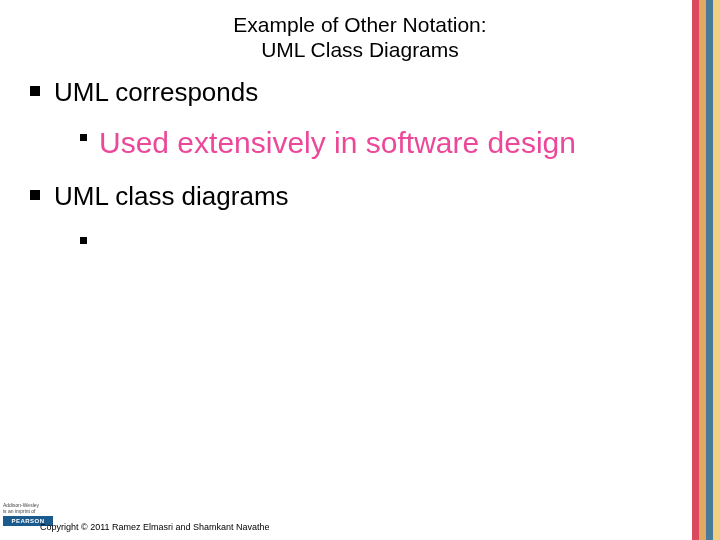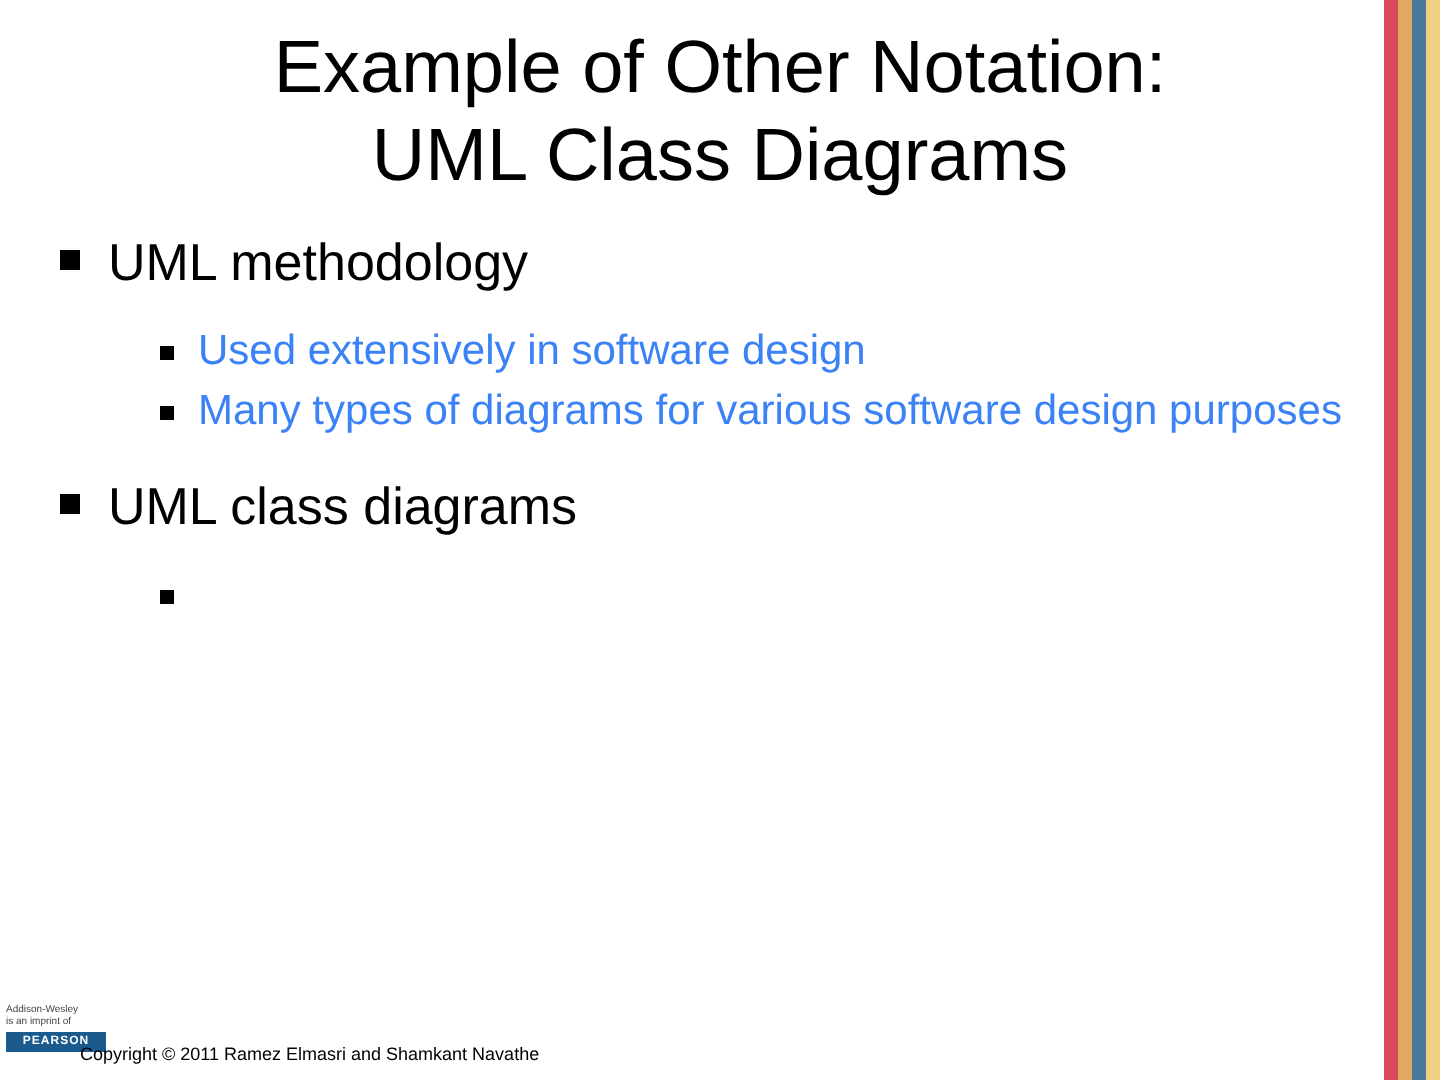--- a/index.html
+++ b/index.html
@@ -42,21 +42,21 @@
   }
   .aw-text {
     font-size: 5px;
     color: #444;
     line-height: 1.1;
     margin-bottom: 2px;
   }
 
   .slide-title {
     text-align: center;
-    font-size: 37px;
+    font-size: 21px;
     font-weight: normal;
     color: #000;
     padding-top: 12px;
     line-height: 1.2;
   }
 
   .content {
     padding-left: 30px;
     padding-right: 40px;
     padding-top: 14px;
@@ -93,22 +93,22 @@
   }
   .bullet-l2 .blt {
     width: 7px;
     height: 7px;
     background: #000;
     margin-top: 10px;
     margin-right: 12px;
     flex-shrink: 0;
   }
   .bullet-l2 .txt {
-    font-size: 21px;
-    color: #3b82f6;
+    font-size: 30px;
+    color: #ec4899;
     line-height: 1.25;
     text-align: center;
   }
 
   .copyright {
     position: absolute;
     left: 40px;
     bottom: 8px;
     font-size: 9px;
     color: #000;
@@ -126,30 +126,26 @@
 
 <div class="slide-title">
   <span>Example of Other Notation:</span><br>
   <span>UML Class Diagrams</span>
 </div>
 
 <div class="content">
 
   <div class="bullet-l1">
     <div class="blt"></div>
-    <div class="txt">UML methodology</div>
+    <div class="txt">UML corresponds</div>
   </div>
   <div class="bullet-l2-group">
     <div class="bullet-l2">
       <div class="blt"></div>
       <div class="txt">Used extensively in software design</div>
-    </div>
-    <div class="bullet-l2">
-      <div class="blt"></div>
-      <div class="txt">Many types of diagrams for various software design purposes</div>
     </div>
   </div>
 
   <div class="bullet-l1">
     <div class="blt"></div>
     <div class="txt">UML class diagrams</div>
   </div>
   <div class="bullet-l2-group">
     <div class="bullet-l2">
       <div class="blt"></div>

